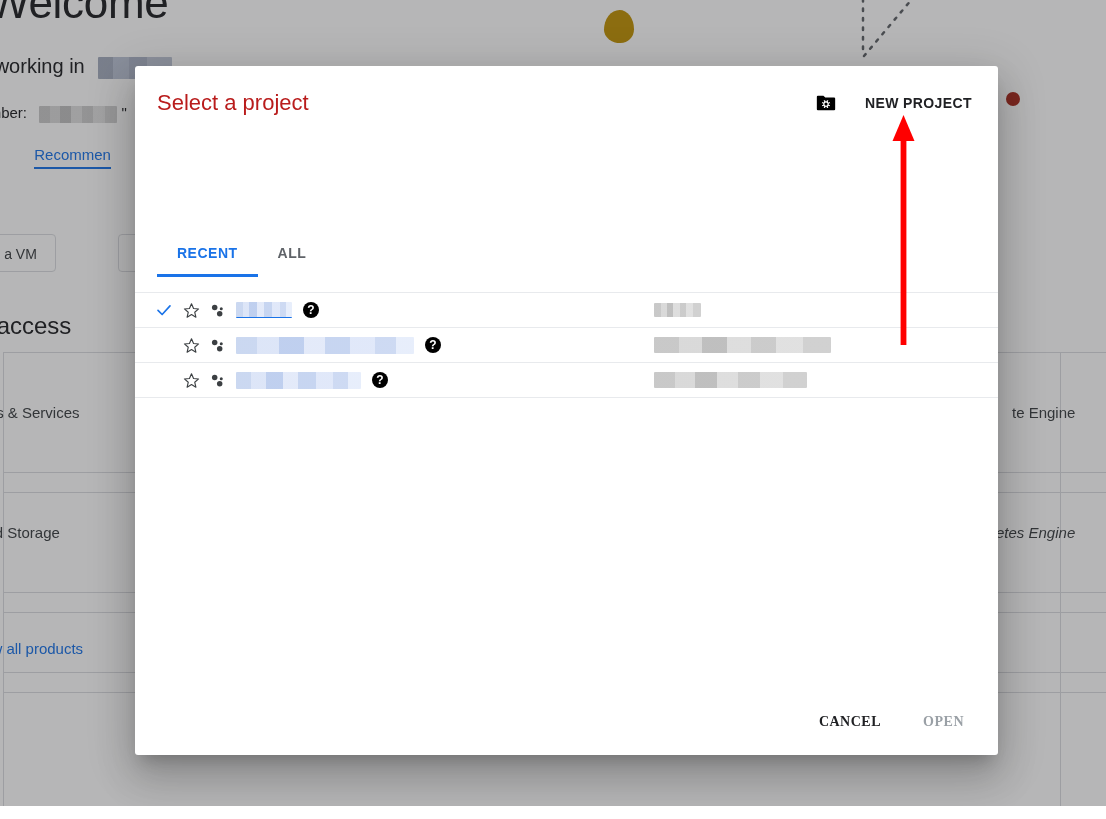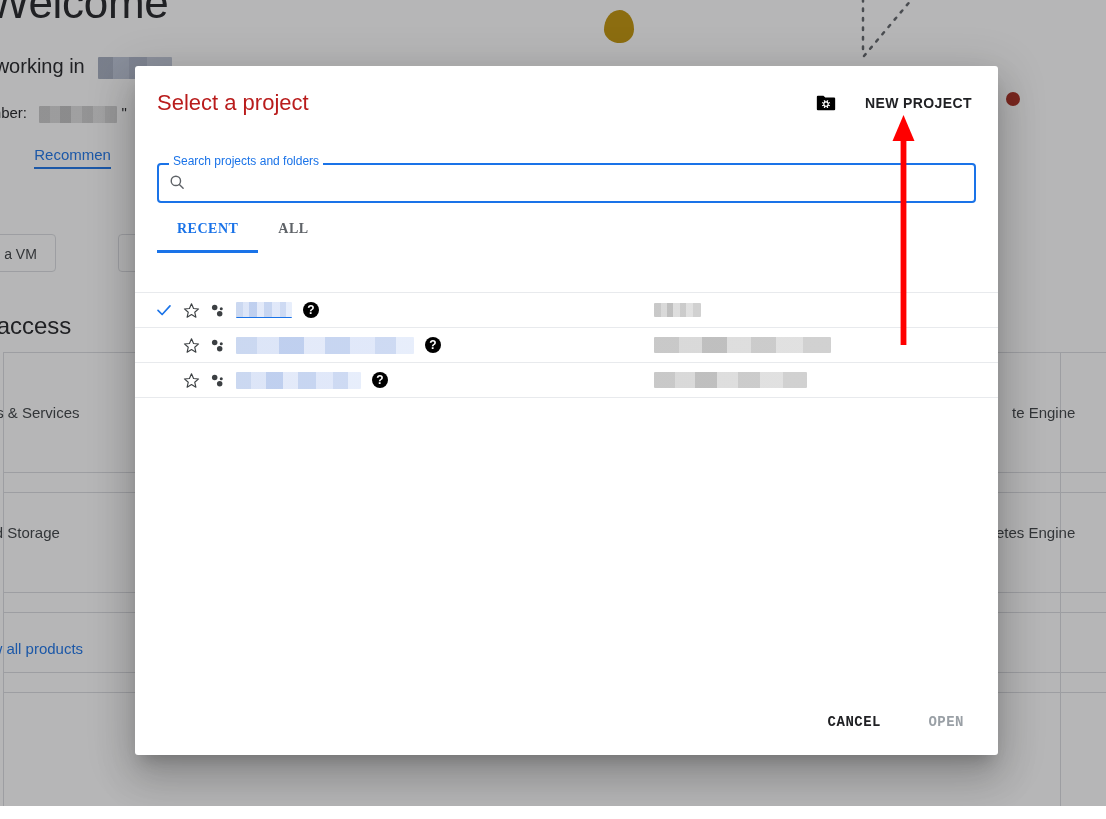--- a/index.html
+++ b/index.html
@@ -141,21 +141,21 @@
 
   .bg-prod {
     position: absolute;
     font-size: 15px;
     color: #3c4043;
     white-space: nowrap;
   }
   .bg-prod-apis     { left: -28px; top: 404px; }
   .bg-prod-storage  { left: -36px; top: 524px; }
   .bg-prod-compute  { left: 998px; top: 404px; margin-left: 14px; }
-  .bg-prod-kube     { left: 996px; top: 524px; }
+  .bg-prod-kube     { left: 996px; top: 524px; font-style: italic; }
 
   .bg-viewall {
     position: absolute;
     left: -30px;
     top: 640px;
     font-size: 15px;
     color: #1a73e8;
     white-space: nowrap;
   }
 
@@ -288,25 +288,24 @@
     background: transparent;
     font-family: "Liberation Sans", sans-serif;
     font-size: 14px;
     color: #202124;
   }
 
   
   .tabs {
     position: absolute;
     left: 22px;
-    top: 143px;
+    top: 167px;
     right: 0;
     height: 44px;
     display: flex;
-    font-family: Liberation Serif, serif;
   }
   .tab {
     position: relative;
     height: 44px;
     line-height: 40px;
     padding: 0 20px;
     font-size: 14px;
     font-weight: bold;
     letter-spacing: .5px;
     color: #5f6368;
@@ -400,21 +399,21 @@
     position: absolute;
     top: 18px;
     height: 34px;
     line-height: 34px;
     padding: 0 10px;
     font-size: 14px;
     font-weight: bold;
     letter-spacing: .5px;
     background: transparent;
     border: 0;
-    font-family: Liberation Mono, monospace;
+    font-family: Liberation Serif, serif;
     cursor: pointer;
   }
   .btn-cancel { right: 107px; color: #202124; }
   .btn-open   { right: 24px;  color: #9aa0a6; cursor: default; }
 
   
   .annot-arrow {
     position: absolute;
     left: 886px;
     top: 112px;
@@ -500,29 +499,20 @@
             <rect x="7.8" y="8.9" width="1.8" height="2.6" rx=".6" transform="rotate(-45 8.7 10.2)"></rect>
             <rect x="14.4" y="15.0" width="1.8" height="2.6" rx=".6" transform="rotate(-45 15.3 16.3)"></rect>
             <rect x="14.4" y="8.9" width="1.8" height="2.6" rx=".6" transform="rotate(45 15.3 10.2)"></rect>
             <rect x="7.8" y="15.0" width="1.8" height="2.6" rx=".6" transform="rotate(45 8.7 16.3)"></rect>
           </g>
         </svg>
         <span class="newproject-label">NEW PROJECT</span>
       </div>
     </div>
 
-    <div class="search-wrap">
-      <div class="search-box"></div>
-      <div class="search-label">Search projects and folders</div>
-      <svg class="search-icon" viewBox="0 0 24 24">
-        <circle cx="10.5" cy="10.5" r="6.2" fill="none" stroke="#5f6368" stroke-width="1.9"></circle>
-        <line x1="15.2" y1="15.2" x2="20.2" y2="20.2" stroke="#5f6368" stroke-width="1.9" stroke-linecap="round"></line>
-      </svg>
-      <input class="search-input" type="text" placeholder="" style="">
-    </div>
 
     <div class="tabs">
       <div class="tab active">RECENT</div>
       <div class="tab">ALL</div>
     </div>
 
 
     <div class="tbl-rows">
 
       <div class="row">

